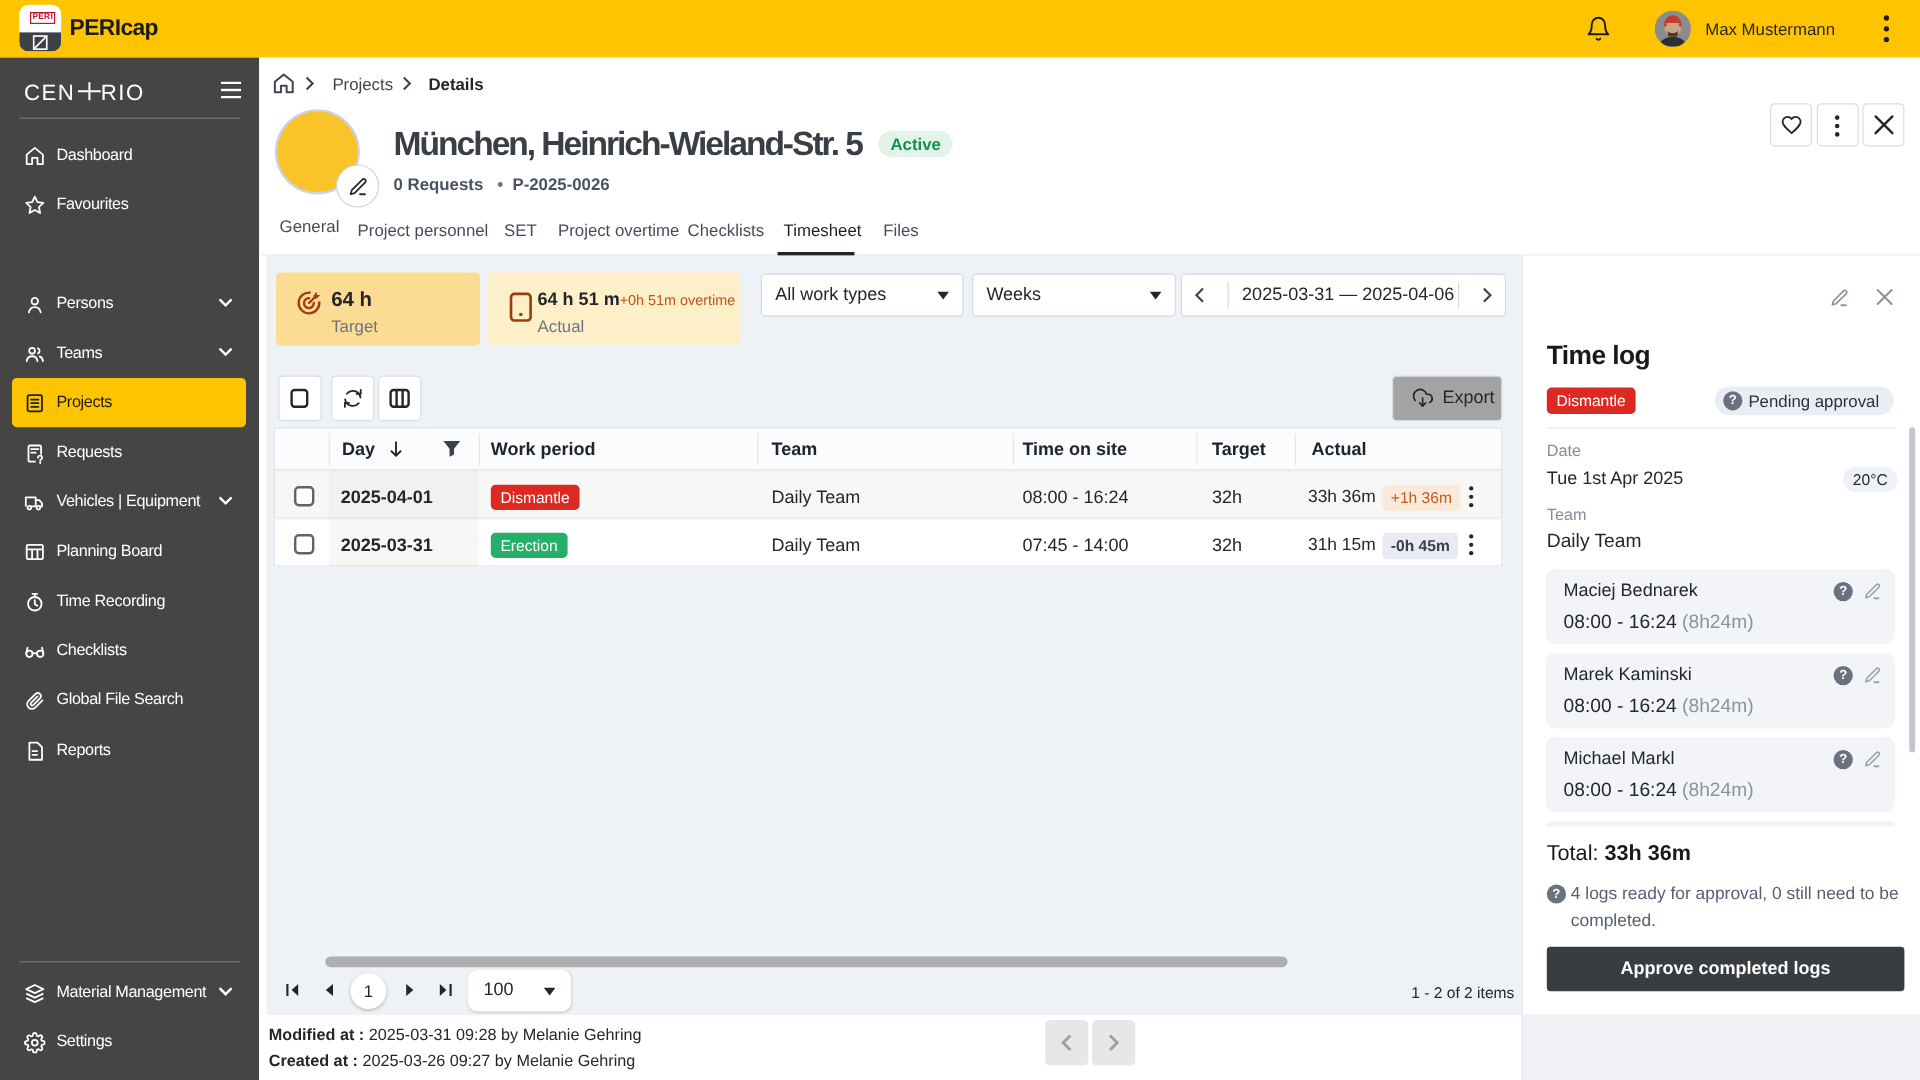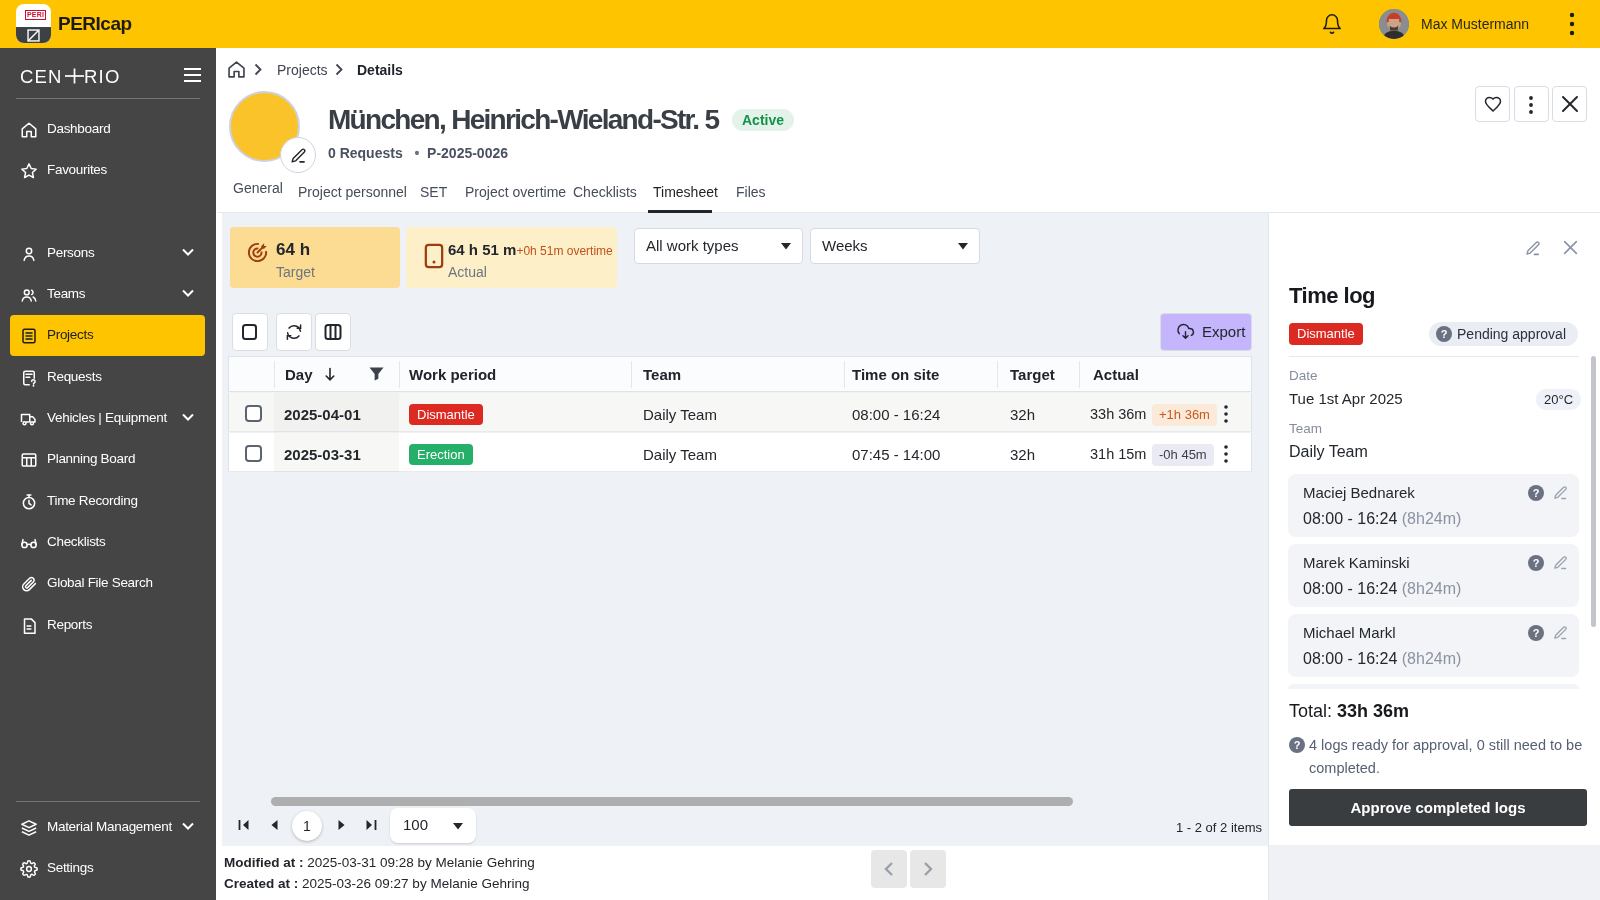--- a/index.html
+++ b/index.html
@@ -50,21 +50,21 @@
   .card1 { position:absolute; left:14px; top:14px; width:170px; height:61px; background:#fbdc92; border-radius:4px; }
   .card2 { position:absolute; left:190px; top:14px; width:211px; height:61px; background:#fdefc8; border-radius:4px; }
   .statbig { font-size:17px; font-weight:700; color:#23262b; white-space:nowrap; }
   .statsub { font-size:14px; color:#6d7482; }
   .dd { position:absolute; top:15px; height:36px; background:#fff; border:1px solid #d6dae2; border-radius:4px; font-size:15px; color:#23262b; }
   .datenav { position:absolute; left:768px; top:15px; width:271px; height:36px; background:#fff; border:1px solid #d6dae2; border-radius:4px; }
 
   
   .grid { position:absolute; left:12px; top:143px; width:1024px; }
   .tbtn { position:absolute; top:0; width:36px; height:38px; background:#fff; border:1px solid #d9dde4; border-radius:4px; }
-  .export { position:absolute; top:0; left:932px; width:92px; height:38px; background:#c4b5fd; border:1px solid #d9dde4; border-radius:4px; font-size:15px; color:#23262b; }
+  .export { position:absolute; top:0; left:932px; width:92px; height:38px; background:#a3a3a3; border:1px solid #d9dde4; border-radius:4px; font-size:15px; color:#23262b; }
   .thead { position:absolute; top:43px; left:0; width:1024px; height:36px; background:#fbfcfd; border:1px solid #dfe3e8; border-left:1px solid #dfe3e8; font-size:15px; font-weight:700; color:#20242b; }
   .trow { position:absolute; left:0; width:1024px; height:39px; border-bottom:1px solid #e8eaee; border-left:1px solid #dfe3e8; border-right:1px solid #dfe3e8; font-size:15px; background:#fff; }
   .chip { display:inline-block; height:21px; line-height:21px; padding:0 8px; border-radius:4px; color:#fff; font-size:13px; font-weight:400; }
   .kchk { position:absolute; left:16px; top:12px; width:17px; height:17px; border:2px solid #5c6470; border-radius:4px; background:#fff; }
 
   
   .hscroll { position:absolute; left:55px; top:584px; width:802px; height:9px; border-radius:5px; background:#aeaeae; }
   .pager { position:absolute; left:0px; top:597px; width:1052px; height:36px; font-size:14px; color:#23262b; }
   .pgnum { position:absolute; left:76px; top:1px; width:30px; height:30px; background:#fff; border-radius:50%; box-shadow:0 1px 3px rgba(0,0,0,0.25); text-align:center; line-height:30px; font-size:14px; }
   .pgsize { position:absolute; left:174px; top:-2px; width:86px; height:35px; background:#fff; border-radius:8px; box-shadow:0 1px 2px rgba(0,0,0,0.15); font-size:15px; }
@@ -332,20 +332,31 @@
     <svg style="position:absolute;right:11px;top:14px" width="10" height="7" viewBox="0 0 10 7">
         <path d="M0 0h10L5 6.5z" fill="#23262b"></path>
       </svg>
   </div>
   <div class="dd" style="left:594px;width:170px">
     <div style="position:absolute;left:11px;top:8px">Weeks</div>
     <svg style="position:absolute;right:11px;top:14px" width="10" height="7" viewBox="0 0 10 7">
         <path d="M0 0h10L5 6.5z" fill="#23262b"></path>
       </svg>
   </div>
+  <div class="datenav">
+    <svg style="position:absolute;left:10px;top:10px" width="9" height="14" viewBox="0 0 9 14" fill="none" stroke="#3f4450" stroke-width="1.8">
+        <path d="M7.5 1.5l-5.5 5.5 5.5 5.5"></path>
+      </svg>
+    <div style="position:absolute;left:38px;top:6px;width:1px;height:22px;background:#d6dae2"></div>
+    <div style="position:absolute;left:39px;top:0;width:199px;height:34px;text-align:center;line-height:34px;font-size:15px;color:#23262b">2025-03-31 — 2025-04-06</div>
+    <div style="position:absolute;right:38px;top:6px;width:1px;height:22px;background:#d6dae2"></div>
+    <svg style="position:absolute;right:10px;top:10px" width="9" height="14" viewBox="0 0 9 14" fill="none" stroke="#3f4450" stroke-width="1.8">
+        <path d="M1.5 1.5l5.5 5.5-5.5 5.5"></path>
+      </svg>
+  </div>
 
   <div class="grid" style="top:100px;height:374px">
     <div class="tbtn" style="left:4px">
       <svg style="position:absolute;left:8px;top:9px" width="18" height="18" viewBox="0 0 18 18" fill="none" stroke="#23262b" stroke-width="2">
           <rect x="2" y="2" width="13" height="14" rx="2.5"></rect>
         </svg>
     </div>
     <div class="tbtn" style="left:48px">
       <svg style="position:absolute;left:8px;top:9px" width="18" height="18" viewBox="0 0 24 24" fill="none" stroke="#23262b" stroke-width="2" stroke-linecap="round">
           <path d="M20.5 11a8.6 8.6 0 0 0-15.1-4.2M3.5 13a8.6 8.6 0 0 0 15.1 4.2"></path>
@@ -403,21 +414,21 @@
     </div>
     <div class="trow" style="top:120px">
       <div style="position:absolute;left:45px;top:0;width:125px;height:39px;background:rgba(60,60,30,0.045)"></div>
       <div class="kchk"></div>
       <div style="position:absolute;left:55px;top:13px;font-weight:700">2025-03-31</div>
       <div class="chip" style="position:absolute;left:180px;top:11px;background:#25af68">Erection</div>
       <div style="position:absolute;left:414px;top:13px">Daily Team</div>
       <div style="position:absolute;left:623px;top:13px">07:45 - 14:00</div>
       <div style="position:absolute;left:781px;top:13px">32h</div>
       <div style="position:absolute;left:861px;top:13px;font-size:14.5px">31h 15m</div>
-      <div class="chip" style="position:absolute;left:923px;top:8px;background:#e9eaf4;color:#3a3f4a;font-weight:400;font-size:13px;padding:0 7px;top:11px!important;height:22px;line-height:22px">-0h 45m</div>
+      <div class="chip" style="position:absolute;left:923px;top:8px;background:#e9eaf4;color:#3a3f4a;font-weight:700;font-size:13px;padding:0 7px;top:11px!important;height:22px;line-height:22px">-0h 45m</div>
       <svg style="position:absolute;left:993px;top:11px" width="8" height="20" viewBox="0 0 8 20">
           <circle cx="4" cy="3" r="1.8" fill="#23262b"></circle>
           <circle cx="4" cy="10" r="1.8" fill="#23262b"></circle>
           <circle cx="4" cy="17" r="1.8" fill="#23262b"></circle>
         </svg>
     </div>
   </div>
 
   <div class="hscroll"></div>
   <div class="pager">

